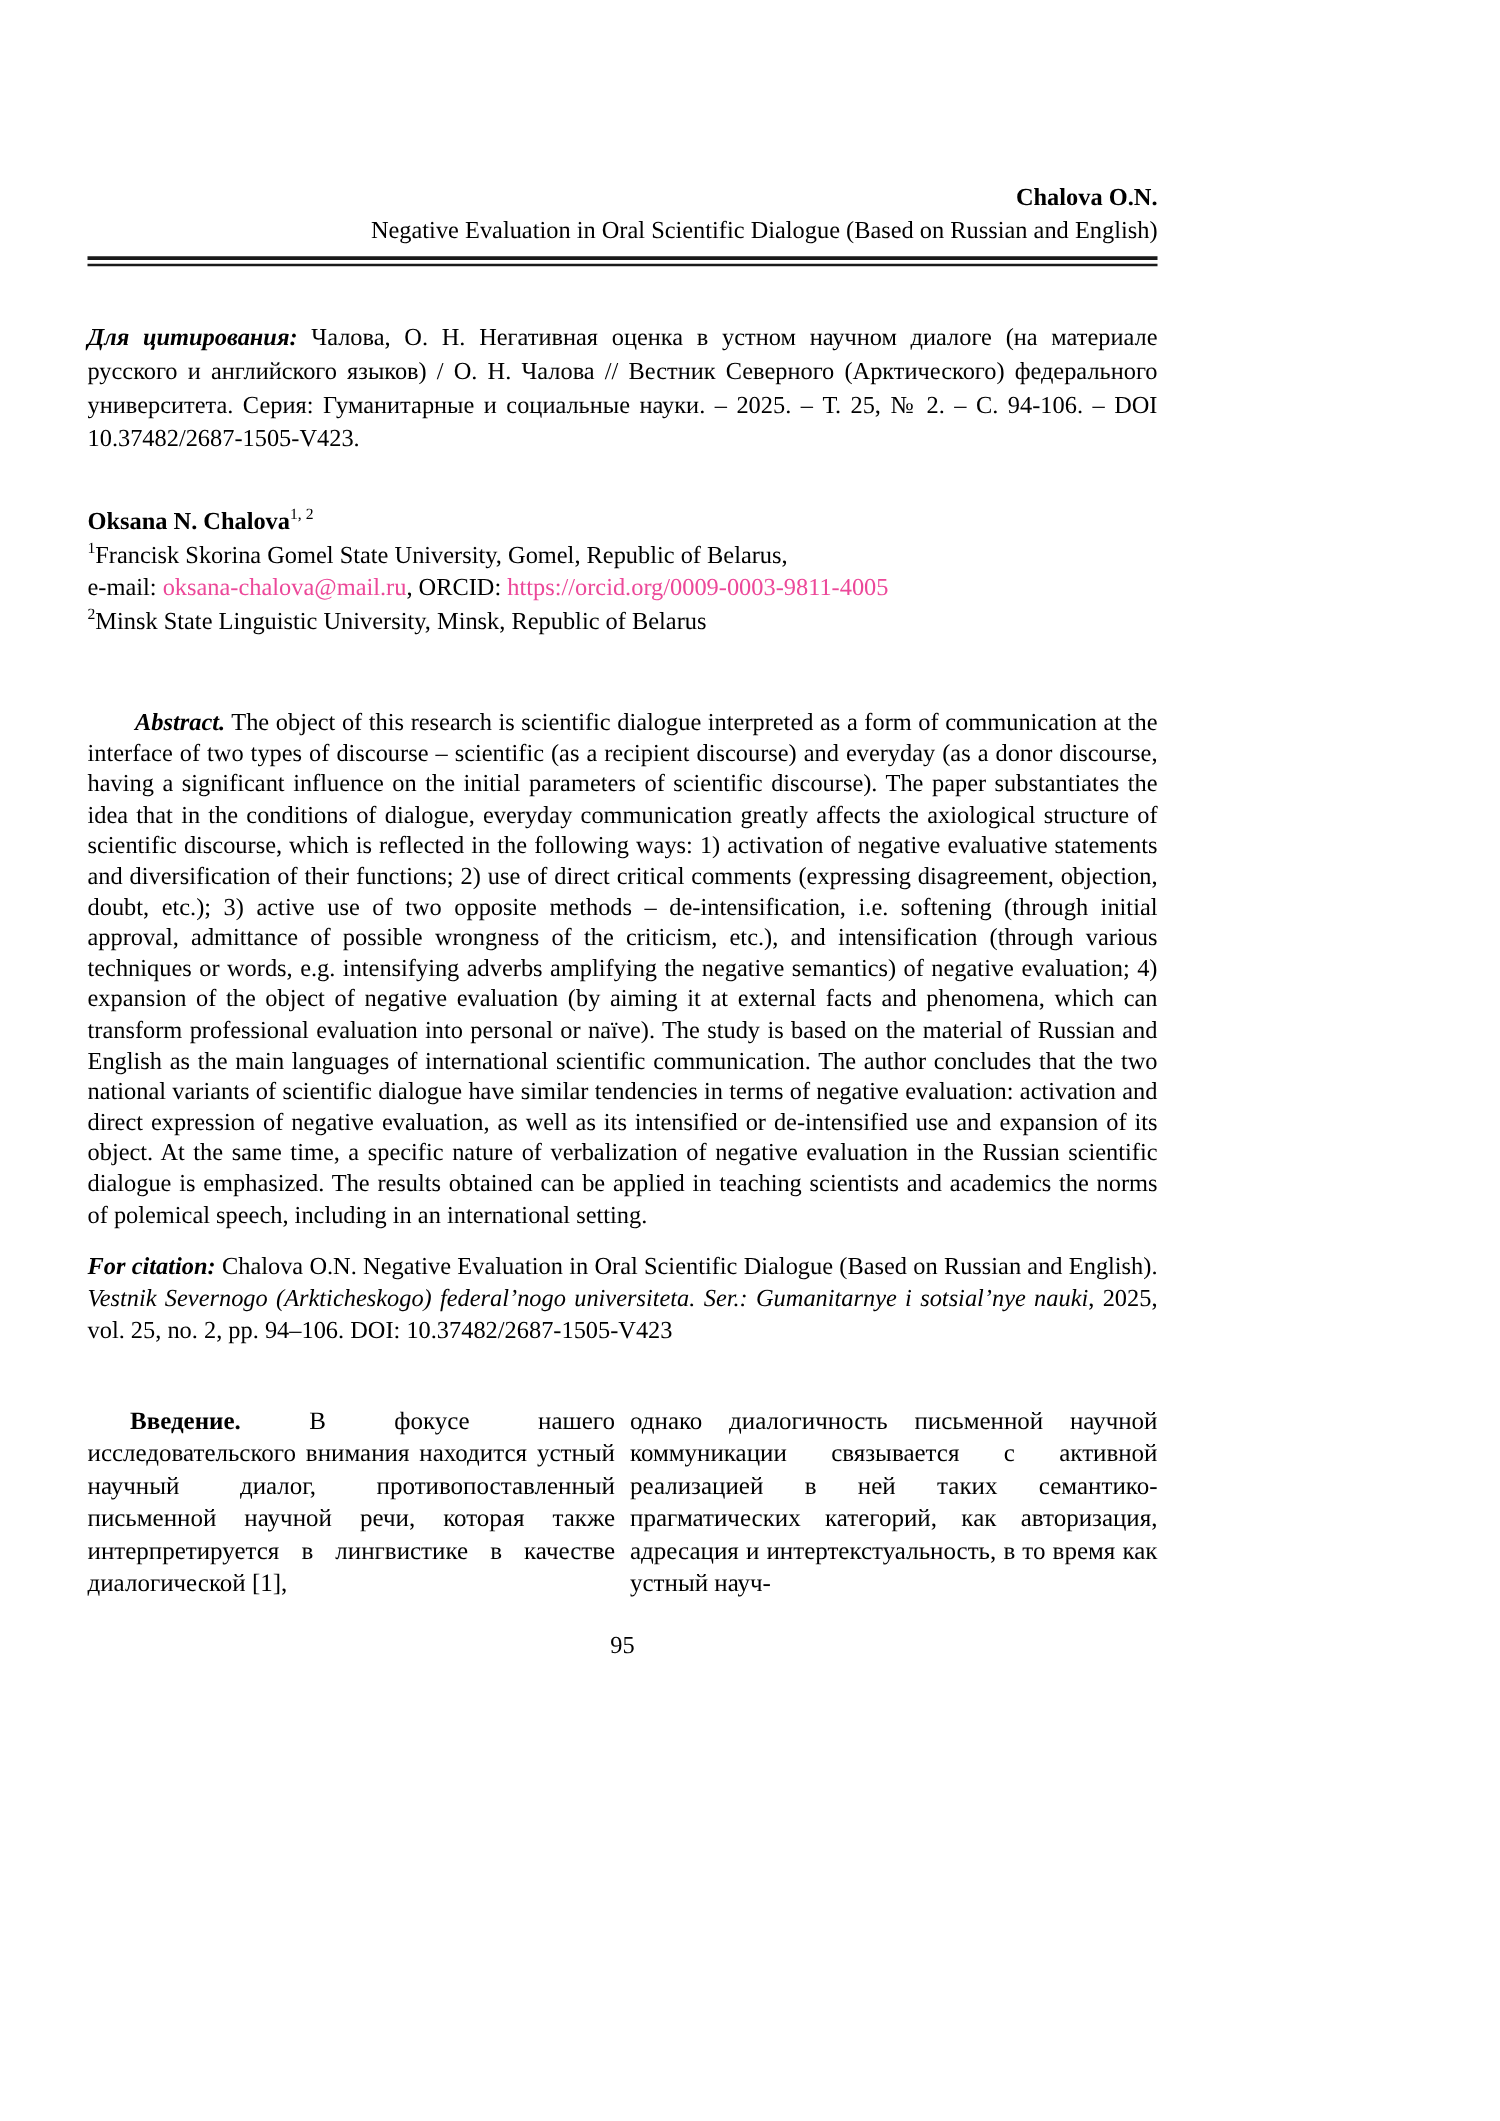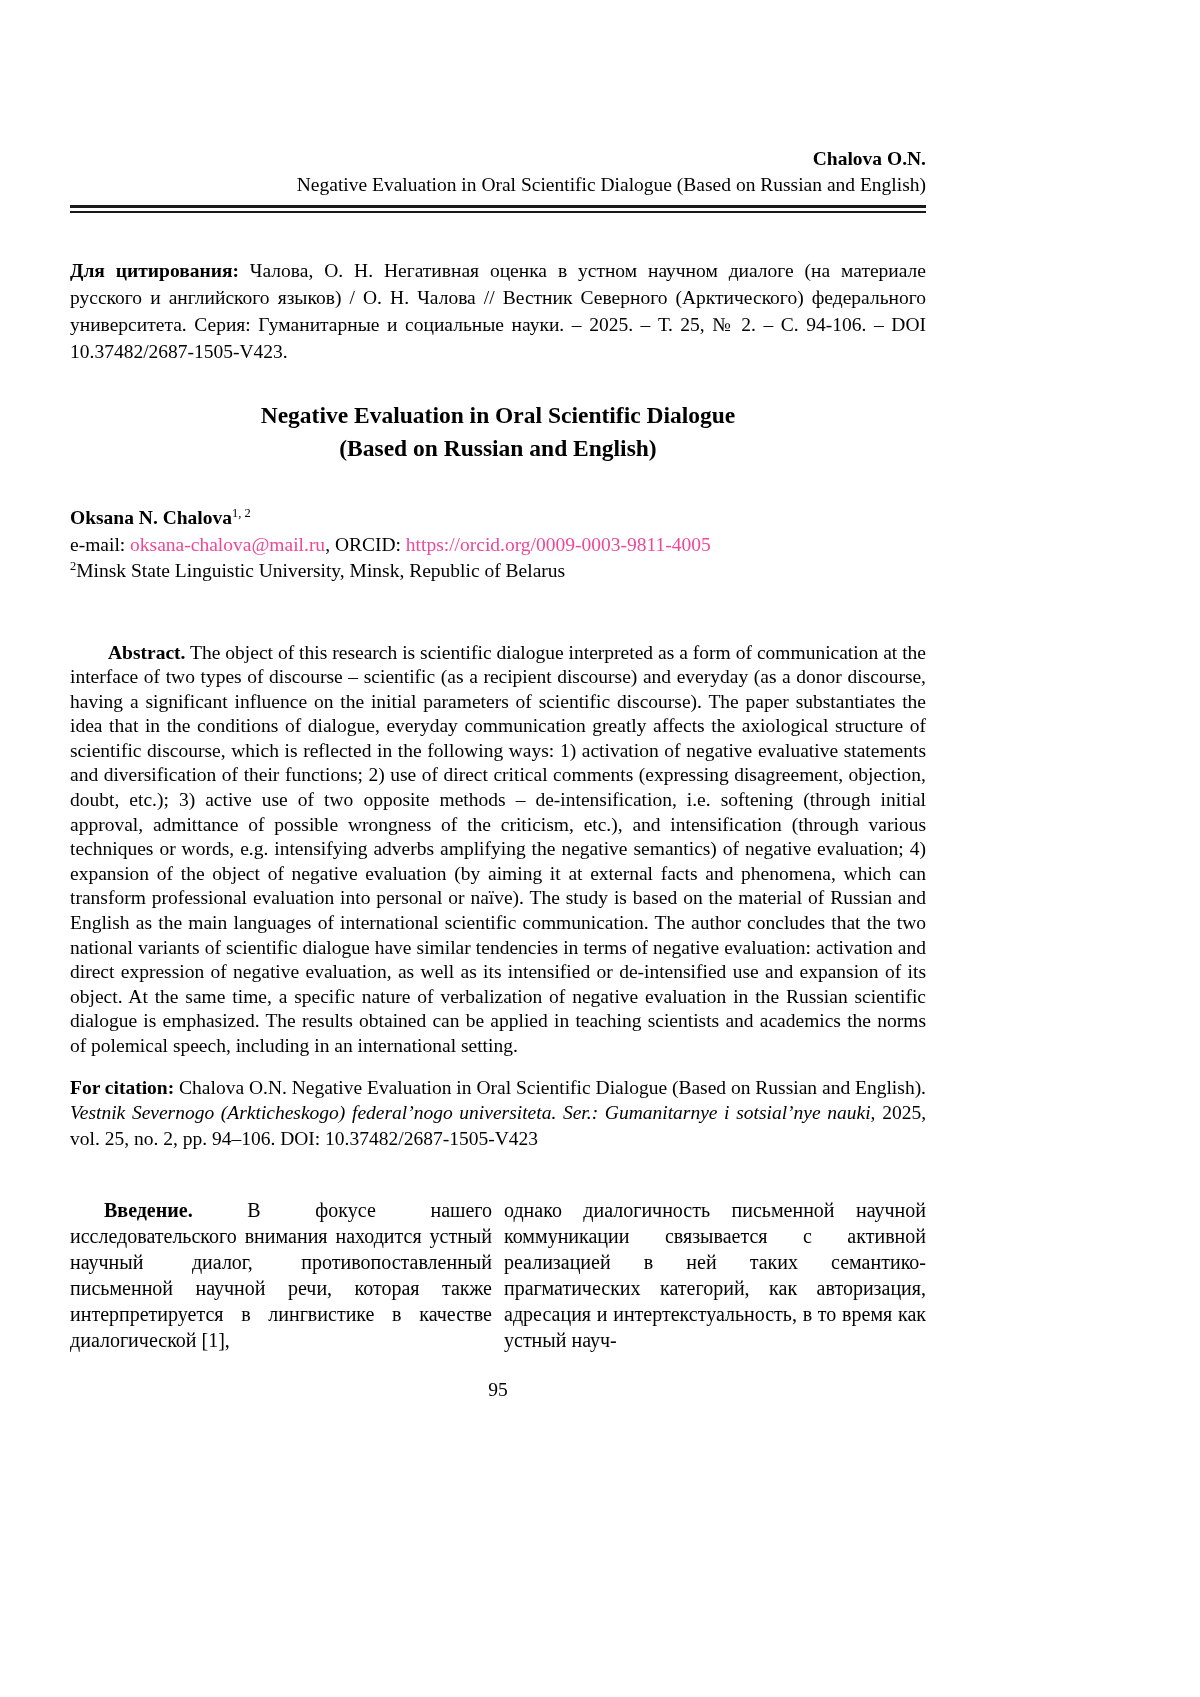--- a/index.html
+++ b/index.html
@@ -22,21 +22,21 @@
   .running-header {
     text-align: right;
     font-size: 19.5px;
     line-height: 26px;
   }
   .rh-author { font-weight: bold; }
   .double-rule { margin-top: 7px; }
   .rule-thick { height: 3px; background: #1a1a1a; }
   .rule-thin  { height: 2px; background: #1a1a1a; margin-top: 3px; }
 
-  .bi { font-weight: bold; }
+  .bi { font-weight: bold; font-style: italic; }
   .b  { font-weight: bold; }
   .i  { font-style: italic; }
   sup { font-size: 12.5px; line-height: 0; vertical-align: super; }
 
   .citation-ru {
     margin-top: 44px;
     font-size: 19.5px;
     line-height: 27px;
     text-align: justify;
   }
@@ -108,24 +108,24 @@
     </div>
 
     <div class="double-rule">
       <div class="rule-thick"></div>
       <div class="rule-thin"></div>
     </div>
 
     <p class="citation-ru"><span class="bi">Для цитирования:</span><span> Чалова, О. Н. Негативная оценка в устном научном диалоге (на материале русского и английского языков) / О. Н. Чалова // Вестник Северного (Арктического) федерального университета. Серия: Гуманитарные и социальные науки. – 2025. – Т. 25, № 2. – С. 94-106.  – DOI 10.37482/2687-1505-V423.</span></p>
 
 
-    <h1 class="title"><span>Negative Evaluation in Oral Scientific Dialogue</span><br><span>(Based on Russian and English)</span></h1>
 
     <div class="author-block">
       <p><span class="b">Oksana N. Chalova</span><sup>1, 2</sup></p>
+      <p><sup>1</sup><span>Francisk Skorina Gomel State University, Gomel, Republic of Belarus,</span></p>
       <p><span>e-mail: </span><a class="link">oksana-chalova@mail.ru</a><span>, ORCID: </span><a class="link">https://orcid.org/0009-0003-9811-4005</a></p>
       <p><sup>2</sup><span>Minsk State Linguistic University, Minsk, Republic of Belarus</span></p>
     </div>
 
     <p class="abstract"><span class="bi">Abstract.</span><span> The object of this research is scientific dialogue interpreted as a form of communication at the interface of two types of discourse – scientific (as a recipient discourse) and everyday (as a donor discourse, having a significant influence on the initial parameters of scientific discourse). The paper substantiates the idea that in the conditions of dialogue, everyday communication greatly affects the axiological structure of scientific discourse, which is reflected in the following ways: 1) activation of negative evaluative statements and diversification of their functions; 2) use of direct critical comments (expressing disagreement, objection, doubt, etc.); 3) active use of two opposite methods – de-intensification, i.e. softening (through initial approval, admittance of possible wrongness of the criticism, etc.), and intensification (through various techniques or words, e.g. intensifying adverbs amplifying the negative semantics) of negative evaluation; 4) expansion of the object of negative evaluation (by aiming it at external facts and phenomena, which can transform professional evaluation into personal or naïve). The study is based on the material of Russian and English as the main languages of international scientific communication. The author concludes that the two national variants of scientific dialogue have similar tendencies in terms of negative evaluation: activation and direct expression of negative evaluation, as well as its intensified or de-intensified use and expansion of its object. At the same time, a specific nature of verbalization of negative evaluation in the Russian scientific dialogue is emphasized. The results obtained can be applied in teaching scientists and academics the norms of polemical speech, including in an international setting.</span></p>
 
 
     <p class="for-citation"><span class="bi">For citation:</span><span> Chalova O.N. Negative Evaluation in Oral Scientific Dialogue (Based on Russian and English). </span><span class="i">Vestnik Severnogo (Arkticheskogo) federal’nogo universiteta. Ser.: Gumanitarnye i sotsial’nye nauki</span><span>, 2025, vol. 25, no. 2, pp. 94–106. DOI: 10.37482/2687-1505-V423</span></p>
 
     <div class="columns">

